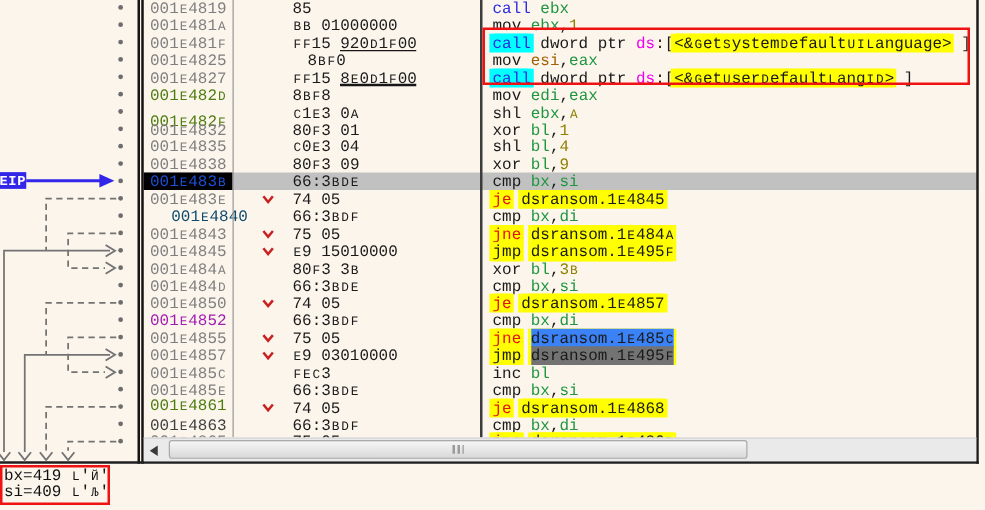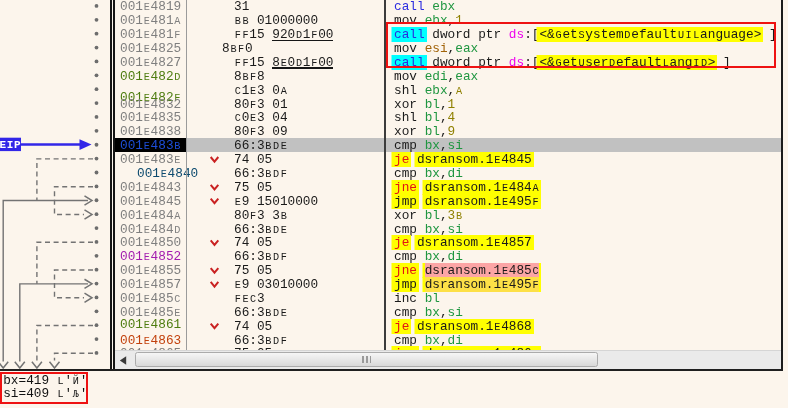--- a/index.html
+++ b/index.html
@@ -1,30 +1,30 @@
 <!DOCTYPE html>
 <html><head><meta charset="utf-8"><style>
 html,body{margin:0;padding:0;}
 body{width:788px;height:408px;background:#fcf5ec;overflow:hidden;position:relative;font-family:"Liberation Mono",monospace;font-size:12.75px;}
 .r{position:absolute;white-space:pre;line-height:13.9px;height:13.9px;}
 .k{display:inline-block;width:7.65px;font-size:10.2px;text-align:center;}
 .hl{box-shadow:-2.5px 0 0 0 var(--b),2px 0 0 0 var(--b);}
 </style></head><body>
 <div style="position:absolute;left:114.5px;top:138.03px;width:667px;height:13.88px;background:#c1c1c1"></div>
 <div class="r" style="left:120.00px;top:0.40px;color:#7f7f7f">001<span class="k">E</span>4819</div>
-<div class="r" style="left:234.00px;top:0.40px;color:#1a1a1a">31</div>
+<div class="r" style="left:234.00px;top:0.40px;color:#1a1a1a">85</div>
 <div class="r" style="left:394.00px;top:0.40px"><span style="color:#2b2be0">call</span><span style="color:#1a1a1a"> </span><span style="color:#1f9640">ebx</span></div>
 <div class="r" style="left:120.00px;top:14.28px;color:#7f7f7f">001<span class="k">E</span>481<span class="k">A</span></div>
 <div class="r" style="left:234.00px;top:14.28px;color:#1a1a1a"><span class="k">B</span><span class="k">B</span> 01000000</div>
 <div class="r" style="left:394.00px;top:14.28px"><span style="color:#1a1a1a">mov</span><span style="color:#1a1a1a"> </span><span style="color:#1f9640">ebx</span><span style="color:#1a1a1a">,</span><span style="color:#8f8000">1</span></div>
 <div class="r" style="left:120.00px;top:28.17px;color:#7f7f7f">001<span class="k">E</span>481<span class="k">F</span></div>
 <div class="r" style="left:234.00px;top:28.17px;color:#1a1a1a"><span class="k">F</span><span class="k">F</span>15 920<span class="k">D</span>1<span class="k">F</span>00</div>
 <div class="r" style="left:394.00px;top:28.17px"><span class="hl" style="--b:#00ffff;background:#00ffff;color:#2b2be0">call</span><span style="color:#1a1a1a"> </span><span style="color:#1a1a1a">dword</span><span style="color:#1a1a1a"> </span><span style="color:#1a1a1a">ptr</span><span style="color:#1a1a1a"> </span><span style="color:#ee00ee">ds</span><span style="color:#1a1a1a">:[</span><span class="hl" style="--b:#ffff00;background:#ffff00;color:#1a1a1a">&lt;&amp;<span class="k">G</span>et<span class="k">S</span>ystem<span class="k">D</span>efault<span class="k">U</span><span class="k">I</span><span class="k">L</span>anguage&gt;</span><span style="color:#1a1a1a"> </span><span style="color:#1a1a1a">]</span></div>
 <div class="r" style="left:120.00px;top:42.05px;color:#7f7f7f">001<span class="k">E</span>4825</div>
-<div class="r" style="left:222px;top:42.05px;color:#1a1a1a">8<span class="k">B</span><span class="k">F</span>0</div>
+<div class="r" style="left:246px;top:42.05px;color:#1a1a1a">8<span class="k">B</span><span class="k">F</span>0</div>
 <div class="r" style="left:394.00px;top:42.05px"><span style="color:#1a1a1a">mov</span><span style="color:#1a1a1a"> </span><span style="color:#a16207">esi</span><span style="color:#1a1a1a">,</span><span style="color:#1f9640">eax</span></div>
 <div class="r" style="left:120.00px;top:55.93px;color:#7f7f7f">001<span class="k">E</span>4827</div>
 <div class="r" style="left:234.00px;top:55.93px;color:#1a1a1a"><span class="k">F</span><span class="k">F</span>15 8<span class="k">E</span>0<span class="k">D</span>1<span class="k">F</span>00</div>
 <div class="r" style="left:394.00px;top:55.93px"><span class="hl" style="--b:#00ffff;background:#00ffff;color:#2b2be0">call</span><span style="color:#1a1a1a"> </span><span style="color:#1a1a1a">dword</span><span style="color:#1a1a1a"> </span><span style="color:#1a1a1a">ptr</span><span style="color:#1a1a1a"> </span><span style="color:#ee00ee">ds</span><span style="color:#1a1a1a">:[</span><span class="hl" style="--b:#ffff00;background:#ffff00;color:#1a1a1a">&lt;&amp;<span class="k">G</span>et<span class="k">U</span>ser<span class="k">D</span>efault<span class="k">L</span>ang<span class="k">I</span><span class="k">D</span>&gt;</span><span style="color:#1a1a1a"> </span><span style="color:#1a1a1a">]</span></div>
 <div class="r" style="left:120.00px;top:69.81px;color:#4d7c0f">001<span class="k">E</span>482<span class="k">D</span></div>
 <div class="r" style="left:234.00px;top:69.81px;color:#1a1a1a">8<span class="k">B</span><span class="k">F</span>8</div>
 <div class="r" style="left:394.00px;top:69.81px"><span style="color:#1a1a1a">mov</span><span style="color:#1a1a1a"> </span><span style="color:#1f9640">edi</span><span style="color:#1a1a1a">,</span><span style="color:#1f9640">eax</span></div>
 <div class="r" style="left:120.00px;top:91px;color:#4d7c0f">001<span class="k">E</span>482<span class="k">F</span></div>
 <div class="r" style="left:234.00px;top:83.70px;color:#1a1a1a"><span class="k">C</span>1<span class="k">E</span>3 0<span class="k">A</span></div>
 <div class="r" style="left:394.00px;top:83.70px"><span style="color:#1a1a1a">shl</span><span style="color:#1a1a1a"> </span><span style="color:#1f9640">ebx</span><span style="color:#1a1a1a">,</span><span style="color:#8f8000"><span class="k">A</span></span></div>
@@ -60,34 +60,34 @@
 <div class="r" style="left:234.00px;top:222.53px;color:#1a1a1a">66:3<span class="k">B</span><span class="k">D</span><span class="k">E</span></div>
 <div class="r" style="left:394.00px;top:222.53px"><span style="color:#1a1a1a">cmp</span><span style="color:#1a1a1a"> </span><span style="color:#1f9640">bx</span><span style="color:#1a1a1a">,</span><span style="color:#1f9640">si</span></div>
 <div class="r" style="left:120.00px;top:236.41px;color:#7f7f7f">001<span class="k">E</span>4850</div>
 <div class="r" style="left:234.00px;top:236.41px;color:#1a1a1a">74 05</div>
 <div class="r" style="left:394.00px;top:236.41px"><span class="hl" style="--b:#ffff00;background:#ffff00;color:#e31313">je</span><span style="color:#1a1a1a"> </span><span class="hl" style="--b:#ffff00;background:#ffff00;color:#1a1a1a">dsransom.1<span class="k">E</span>4857</span></div>
 <div class="r" style="left:120.00px;top:250.29px;color:#a21caf">001<span class="k">E</span>4852</div>
 <div class="r" style="left:234.00px;top:250.29px;color:#1a1a1a">66:3<span class="k">B</span><span class="k">D</span><span class="k">F</span></div>
 <div class="r" style="left:394.00px;top:250.29px"><span style="color:#1a1a1a">cmp</span><span style="color:#1a1a1a"> </span><span style="color:#1f9640">bx</span><span style="color:#1a1a1a">,</span><span style="color:#1f9640">di</span></div>
 <div class="r" style="left:120.00px;top:264.18px;color:#7f7f7f">001<span class="k">E</span>4855</div>
 <div class="r" style="left:234.00px;top:264.18px;color:#1a1a1a">75 05</div>
-<div class="r" style="left:394.00px;top:264.18px"><span class="hl" style="--b:#ffff00;background:#ffff00;color:#e31313">jne</span><span style="color:#1a1a1a"> </span><span class="hl" style="--b:#ffff00;background:#fca5a5;color:#1a1a1a">dsransom.1<span class="k">E</span>485<span class="k">C</span></span></div>
+<div class="r" style="left:394.00px;top:264.18px"><span class="hl" style="--b:#ffff00;background:#ffff00;color:#e31313">jne</span><span style="color:#1a1a1a"> </span><span class="hl" style="--b:#ffff00;background:#3b82f6;color:#1a1a1a">dsransom.1<span class="k">E</span>485<span class="k">C</span></span></div>
 <div class="r" style="left:120.00px;top:278.06px;color:#7f7f7f">001<span class="k">E</span>4857</div>
 <div class="r" style="left:234.00px;top:278.06px;color:#1a1a1a"><span class="k">E</span>9 03010000</div>
-<div class="r" style="left:394.00px;top:278.06px"><span class="hl" style="--b:#ffff00;background:#ffff00;color:#1a1a1a">jmp</span><span style="color:#1a1a1a"> </span><span class="hl" style="--b:#ffff00;background:#fde047;color:#1a1a1a">dsransom.1<span class="k">E</span>495<span class="k">F</span></span></div>
+<div class="r" style="left:394.00px;top:278.06px"><span class="hl" style="--b:#ffff00;background:#ffff00;color:#1a1a1a">jmp</span><span style="color:#1a1a1a"> </span><span class="hl" style="--b:#ffff00;background:#737373;color:#1a1a1a">dsransom.1<span class="k">E</span>495<span class="k">F</span></span></div>
 <div class="r" style="left:120.00px;top:291.94px;color:#7f7f7f">001<span class="k">E</span>485<span class="k">C</span></div>
 <div class="r" style="left:234.00px;top:291.94px;color:#1a1a1a"><span class="k">F</span><span class="k">E</span><span class="k">C</span>3</div>
 <div class="r" style="left:394.00px;top:291.94px"><span style="color:#1a1a1a">inc</span><span style="color:#1a1a1a"> </span><span style="color:#1f9640">bl</span></div>
 <div class="r" style="left:120.00px;top:305.83px;color:#7f7f7f">001<span class="k">E</span>485<span class="k">E</span></div>
 <div class="r" style="left:234.00px;top:305.83px;color:#1a1a1a">66:3<span class="k">B</span><span class="k">D</span><span class="k">E</span></div>
 <div class="r" style="left:394.00px;top:305.83px"><span style="color:#1a1a1a">cmp</span><span style="color:#1a1a1a"> </span><span style="color:#1f9640">bx</span><span style="color:#1a1a1a">,</span><span style="color:#1f9640">si</span></div>
 <div class="r" style="left:120.00px;top:318px;color:#4d7c0f">001<span class="k">E</span>4861</div>
 <div class="r" style="left:234.00px;top:319.71px;color:#1a1a1a">74 05</div>
 <div class="r" style="left:394.00px;top:319.71px"><span class="hl" style="--b:#ffff00;background:#ffff00;color:#e31313">je</span><span style="color:#1a1a1a"> </span><span class="hl" style="--b:#ffff00;background:#ffff00;color:#1a1a1a">dsransom.1<span class="k">E</span>4868</span></div>
-<div class="r" style="left:120.00px;top:333.59px;color:#c2410c">001<span class="k">E</span>4863</div>
+<div class="r" style="left:120.00px;top:333.59px;color:#404040">001<span class="k">E</span>4863</div>
 <div class="r" style="left:234.00px;top:333.59px;color:#1a1a1a">66:3<span class="k">B</span><span class="k">D</span><span class="k">F</span></div>
 <div class="r" style="left:394.00px;top:333.59px"><span style="color:#1a1a1a">cmp</span><span style="color:#1a1a1a"> </span><span style="color:#1f9640">bx</span><span style="color:#1a1a1a">,</span><span style="color:#1f9640">di</span></div>
 <div class="r" style="left:120.00px;top:347.47px;color:#7f7f7f">001<span class="k">E</span>4865</div>
 <div class="r" style="left:234.00px;top:347.47px;color:#1a1a1a">75 05</div>
 <div class="r" style="left:394.00px;top:347.47px"><span class="hl" style="--b:#ffff00;background:#ffff00;color:#e31313">jne</span><span style="color:#1a1a1a"> </span><span class="hl" style="--b:#ffff00;background:#ffff00;color:#1a1a1a">dsransom.1<span class="k">E</span>486<span class="k">D</span></span></div>
 <div style="position:absolute;left:272.3px;top:39.57px;width:61.2px;height:1.3px;background:#161616"></div>
 <div style="position:absolute;left:272.3px;top:67.33px;width:61.2px;height:1.3px;background:#161616"></div>
 <div style="position:absolute;left:110px;top:0;width:1.5px;height:371px;background:#151515"></div>
 <div style="position:absolute;left:113px;top:0;width:1.5px;height:371px;background:#151515"></div>
 <div style="position:absolute;left:186.3px;top:0;width:1px;height:350px;background:#9b9b9b"></div>

